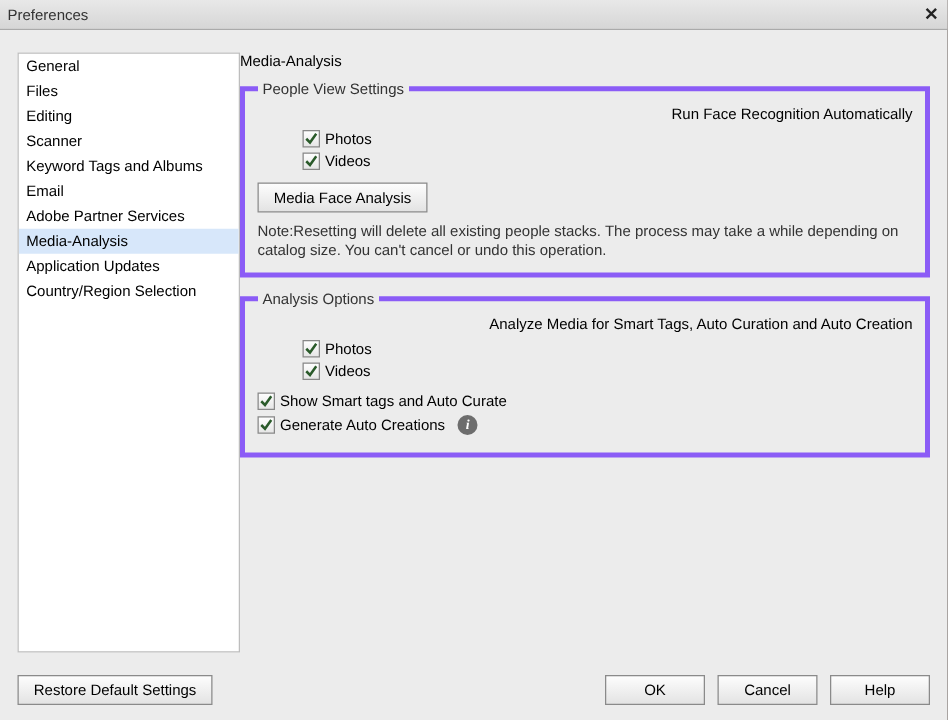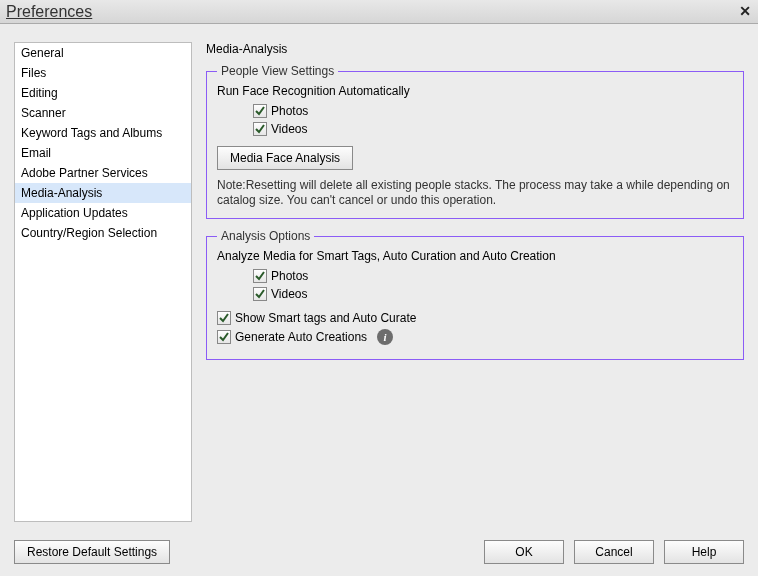--- a/index.html
+++ b/index.html
@@ -22,42 +22,40 @@
 .titlebar {
   height: 24px;
   background: linear-gradient(#e8e8e8, #d6d6d6);
   border-bottom: 1px solid #aaa;
   display: flex;
   align-items: center;
   padding: 0 6px;
   position: relative;
 }
 .titlebar-title {
-  font-size: 16px;
+  font-size: 12px;
   color: #333;
-  text-decoration: underline;
 }
 .close-btn {
   position: absolute;
   right: 4px;
   top: 3px;
   width: 18px;
   height: 18px;
   font-size: 14px;
   font-weight: bold;
   color: #222;
   text-align: center;
   line-height: 16px;
   cursor: pointer;
 }
 .body {
   flex: 1;
   display: flex;
   padding: 18px 14px 10px 14px;
-  gap: 14px;
 }
 .sidebar {
   width: 178px;
   background: #fff;
   border: 1px solid #bdbdbd;
   overflow: auto;
 }
 .sidebar-item {
   padding: 2px 6px;
   cursor: pointer;
@@ -68,30 +66,31 @@
 }
 .main {
   flex: 1;
   display: flex;
   flex-direction: column;
 }
 .page-title {
   margin-bottom: 8px;
 }
 fieldset {
-  border: 1px solid #8b5cf6;
+  border: 4px solid #8b5cf6;
   padding: 6px 10px 10px 10px;
   margin-bottom: 10px;
 }
 legend {
   padding: 0 4px;
   color: #333;
 }
 .subhead {
   margin-bottom: 6px;
+  text-align: right;
 }
 .cb-row {
   display: flex;
   align-items: center;
   margin: 4px 0 4px 36px;
   gap: 4px;
 }
 .cb-row.left {
   margin-left: 0;
 }

